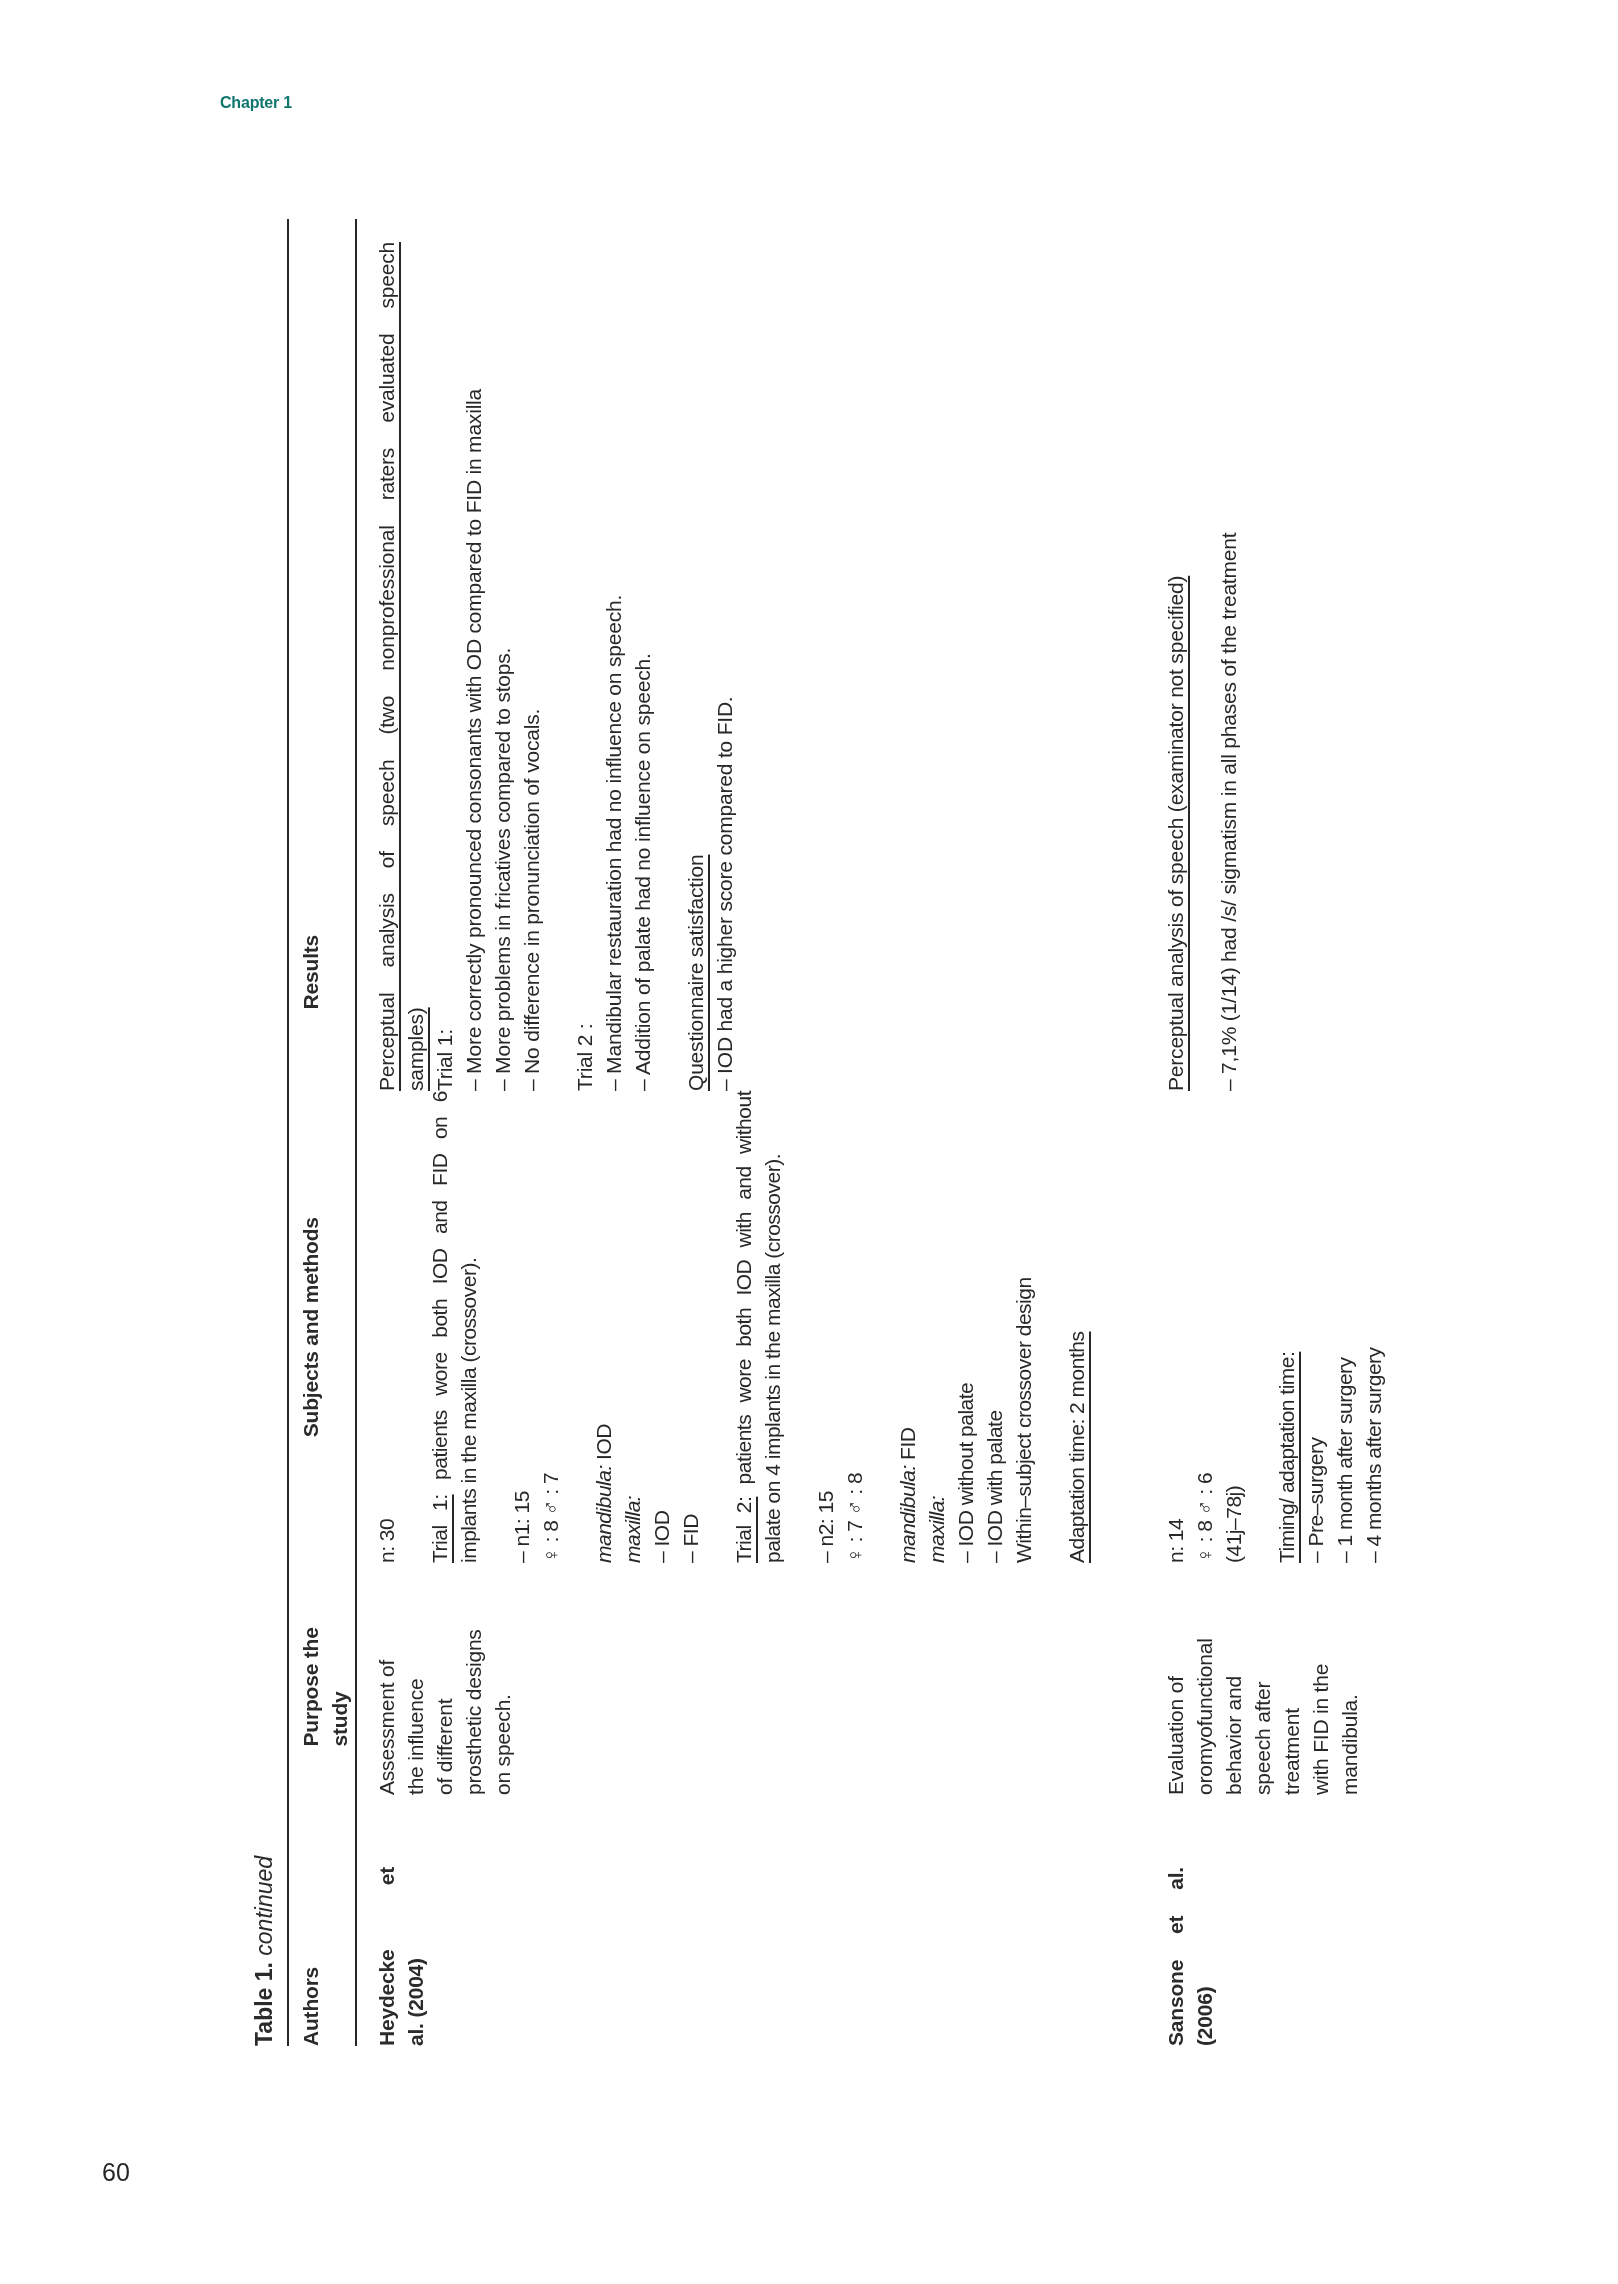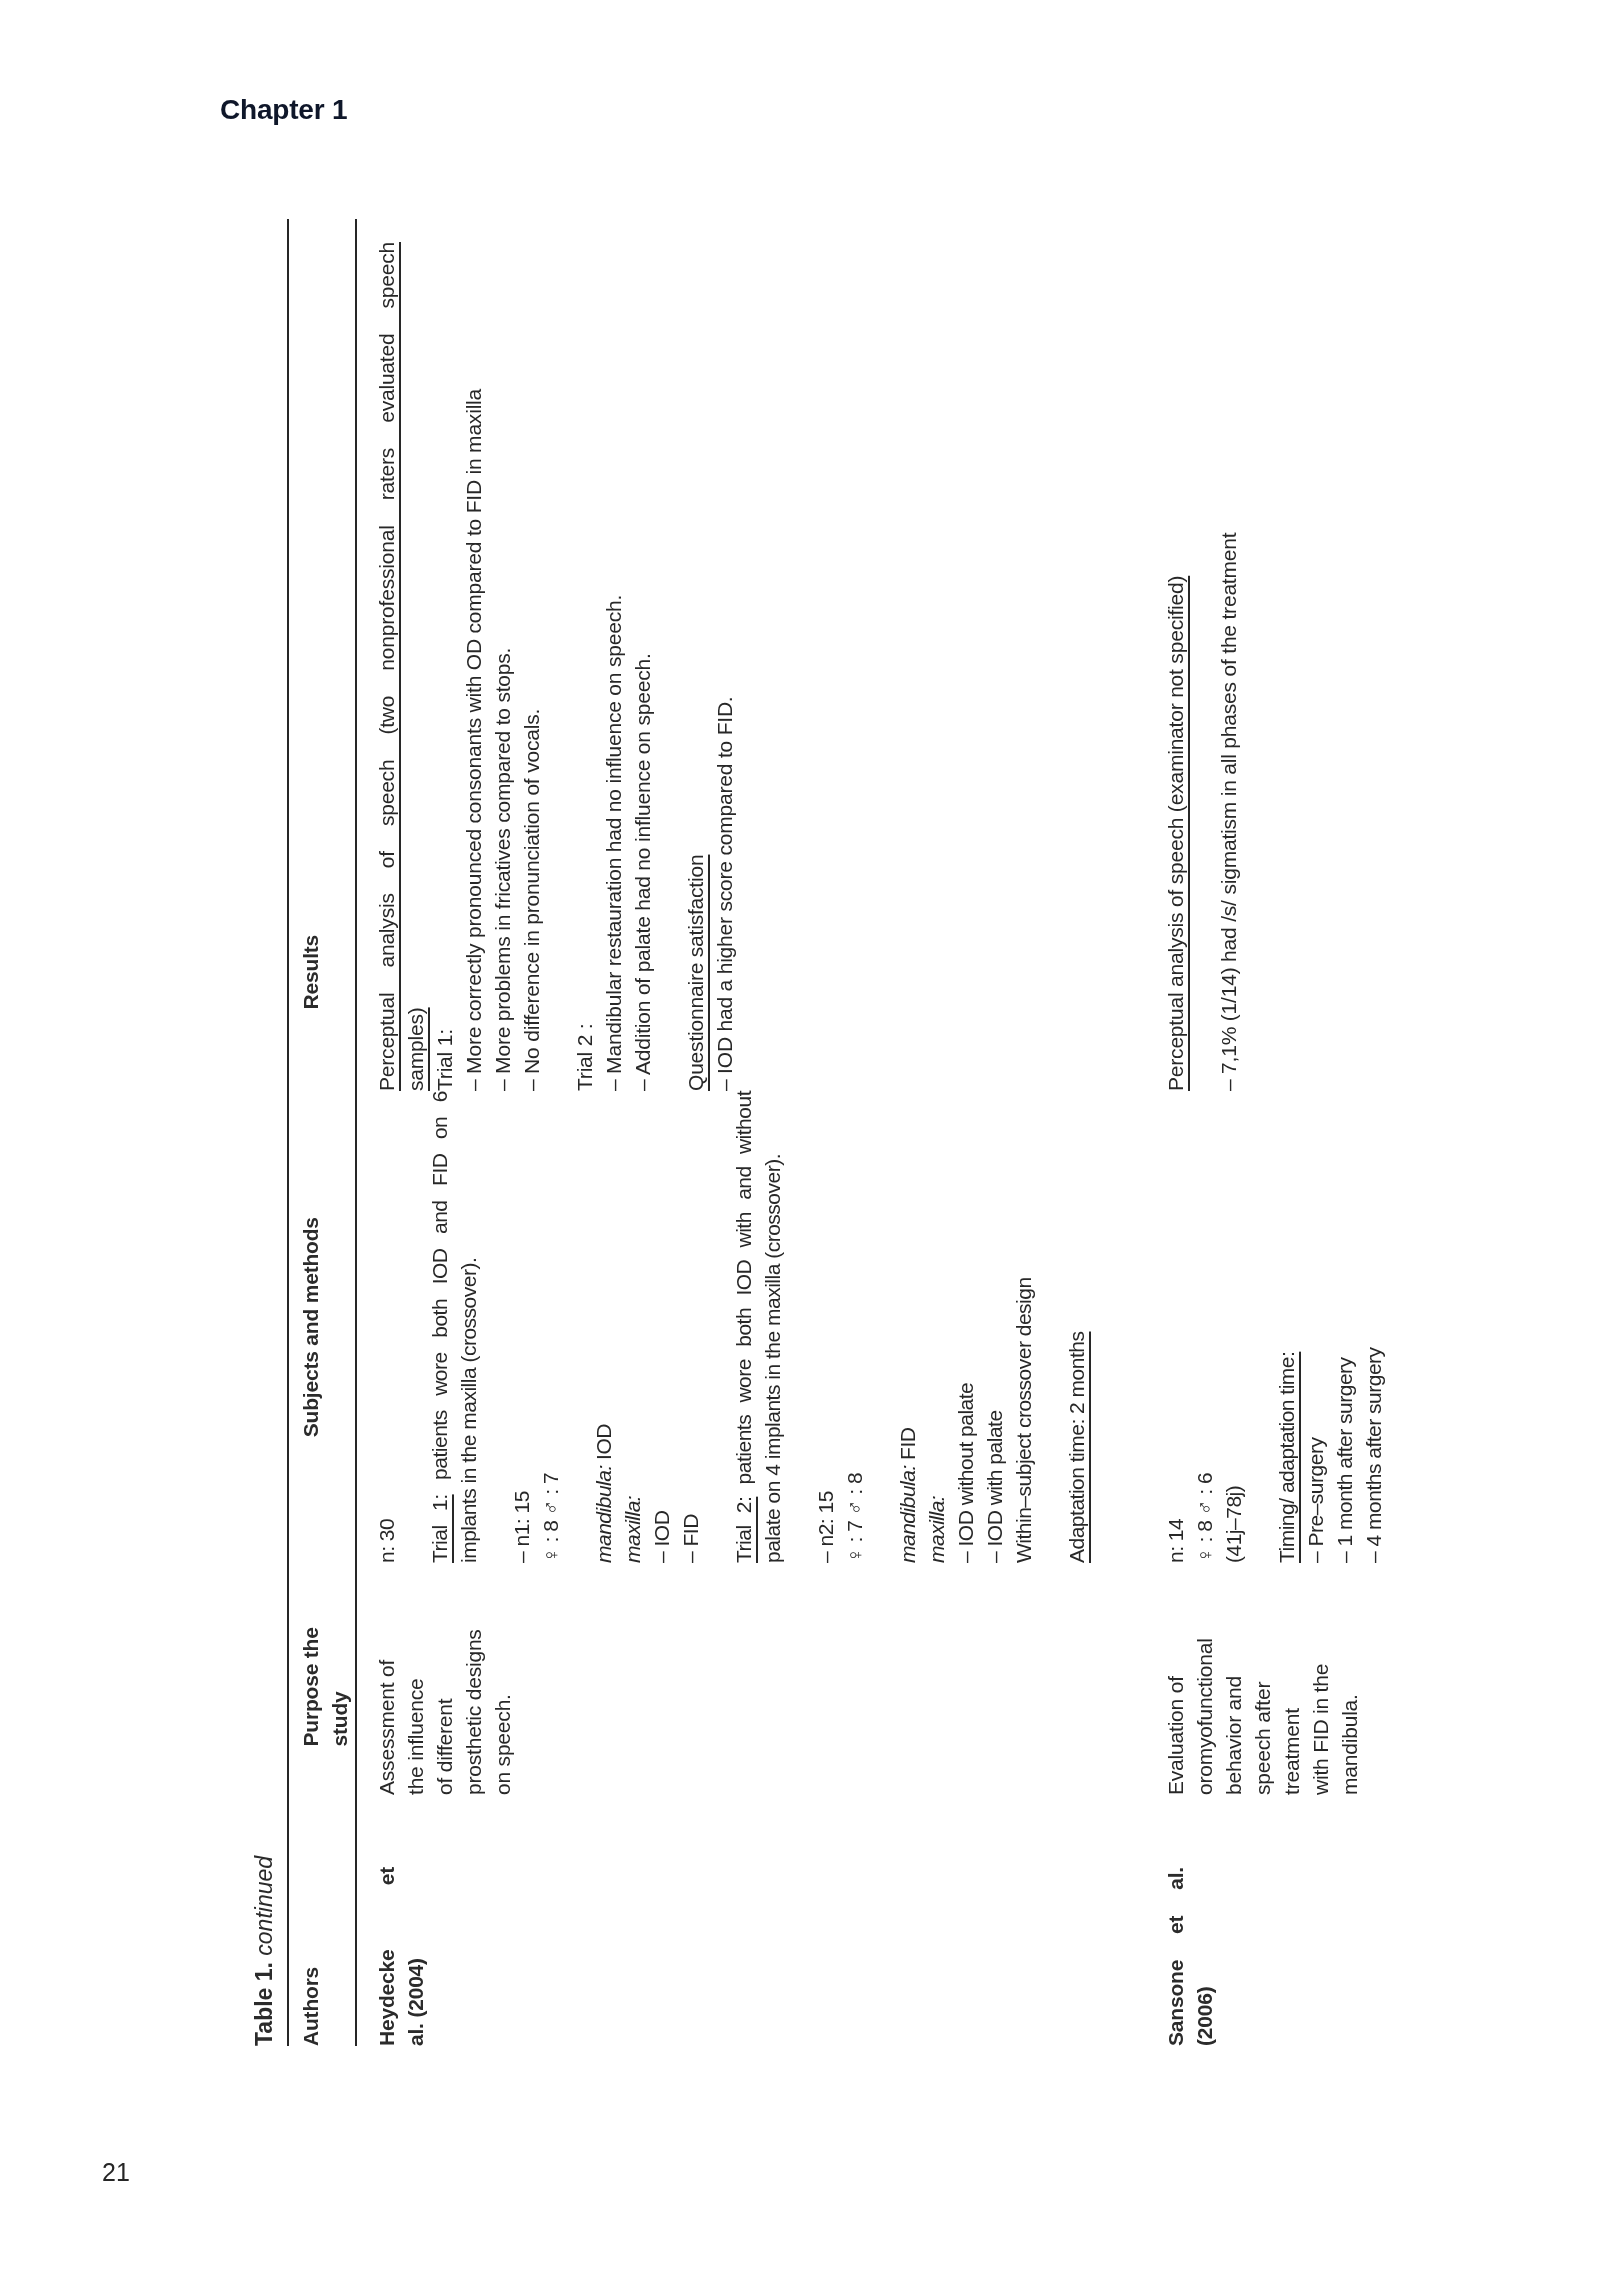--- a/index.html
+++ b/index.html
@@ -3,21 +3,21 @@
 <meta charset="utf-8">
 <style>
   html,body{margin:0;padding:0;}
   body{
     width:1619px;height:2284px;position:relative;overflow:hidden;
     background:#ffffff;color:#282828;
     font-family:"Liberation Sans","DejaVu Sans",sans-serif;
   }
   .chapter{
     position:absolute;left:220px;top:94px;
-    font-size:28px;font-weight:600;letter-spacing:-0.2px;color:#0f172a;
+    font-size:16px;font-weight:600;letter-spacing:-0.2px;color:#0f766e;
   }
   .pagenum{
     position:absolute;left:102px;top:2158px;
     font-size:25px;font-weight:500;color:#262626;
   }
   
   .rot{
     position:absolute;left:251px;top:2046px;width:1827px;height:1165px;
     transform:rotate(-90deg);transform-origin:0 0;
   }
@@ -45,21 +45,21 @@
   .blank{height:24px;}
   .u{text-decoration:underline;text-decoration-thickness:1.5px;text-underline-offset:4.6px;}
   .i{font-style:italic;}
   .tight{letter-spacing:-0.5px;}
   .justify-first > .line:first-child{text-align:justify;text-align-last:justify;}
 </style>
 </head>
 <body>
 
 <div class="chapter">Chapter 1</div>
-<div class="pagenum">21</div>
+<div class="pagenum">60</div>
 
 <div class="rot">
 
   <div class="t-title">
     <span class="b">Table 1.</span><span class="it"> continued</span>
   </div>
 
   <div class="toprule"></div>
 
   <div class="hrow">

